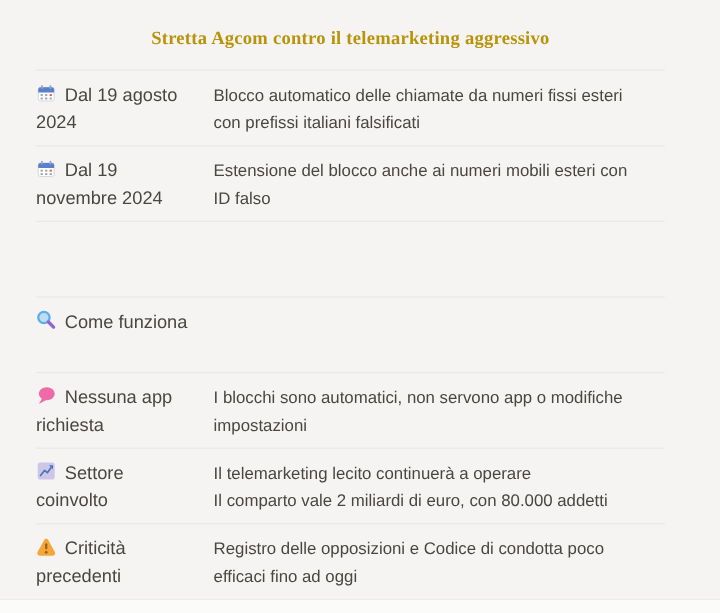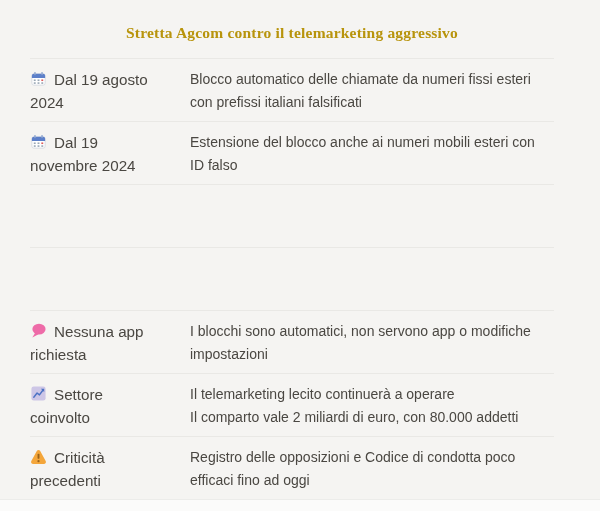--- a/index.html
+++ b/index.html
@@ -20,21 +20,20 @@
     font-size:15.5px;
     color:#b8940c;
     letter-spacing:.2px;
   }
   .table{
     margin:0 30px;
   }
   .row{
     display:grid;
     grid-template-columns:148px 1fr;
-    column-gap:12px;
     min-height:63px;
     box-sizing:border-box;
     border-top:1px solid #e9e8e5;
     padding:9px 0 6px 0;
   }
   .cell-label{
     font-size:15.2px;
     line-height:23px;
   }
   .cell-label .label-text{
@@ -114,20 +113,28 @@
 novembre 2024</span>
       </div>
       <div class="cell-desc">Estensione del blocco anche ai numeri mobili esteri con
 ID falso</div>
     </div>
 
     <div class="row">
     </div>
 
     <div class="row">
+      <div class="cell-label">
+        <span class="icon">
+          <svg viewBox="0 0 36 36">
+            <circle cx="14" cy="14" r="10" fill="#bdddf4" stroke="#5dadec" stroke-width="4"></circle>
+            <path d="M22 22 L31 31" stroke="#9266cc" stroke-width="6" stroke-linecap="round"></path>
+          </svg>
+        </span><span class="label-text">Come funziona</span>
+      </div>
     </div>
 
     <div class="row">
       <div class="cell-label">
         <span class="icon">
           <svg viewBox="0 0 36 36">
             <ellipse cx="19" cy="15" rx="14" ry="11.5" fill="#ee6ba8"></ellipse>
             <path d="M11 23 L5 33 L18 26 Z" fill="#ee6ba8"></path>
           </svg>
         </span><span class="label-text">Nessuna app

